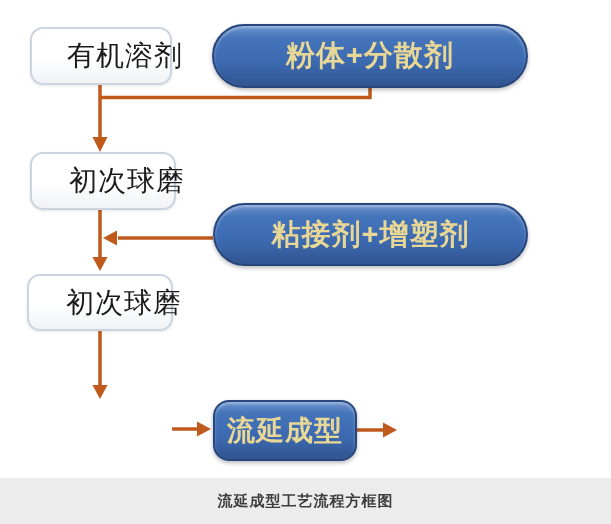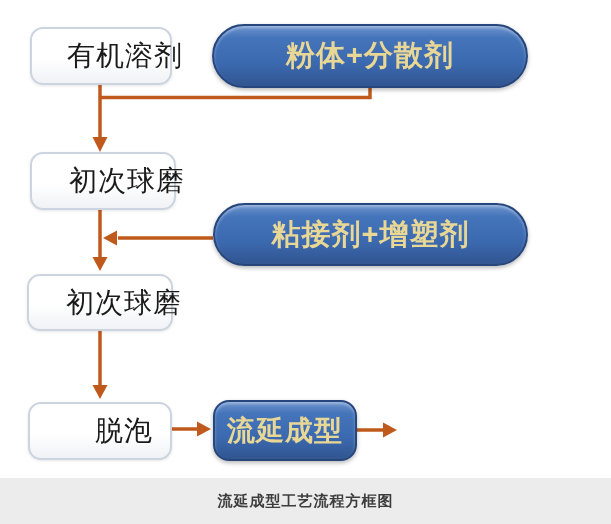--- a/index.html
+++ b/index.html
@@ -105,23 +105,20 @@
   </div>
 
   <div class="node pill" style="left:213px;top:203px;width:315px;height:63px">
     <span>粘接剂+增塑剂</span>
   </div>
 
   <div class="node box" style="left:27px;top:274px;width:146px;height:57px">
     <span>初次球磨</span>
   </div>
 
-  <div class="node box" style="left:28px;top:402px;width:144px;height:58px">
-    <span>脱泡</span>
-  </div>
 
   <div class="node pill square" style="left:213px;top:400px;width:144px;height:61px">
     <span>流延成型</span>
   </div>
 
 
   <div class="caption-bar">
     <span class="caption">流延成型工艺流程方框图</span>
   </div>
 

